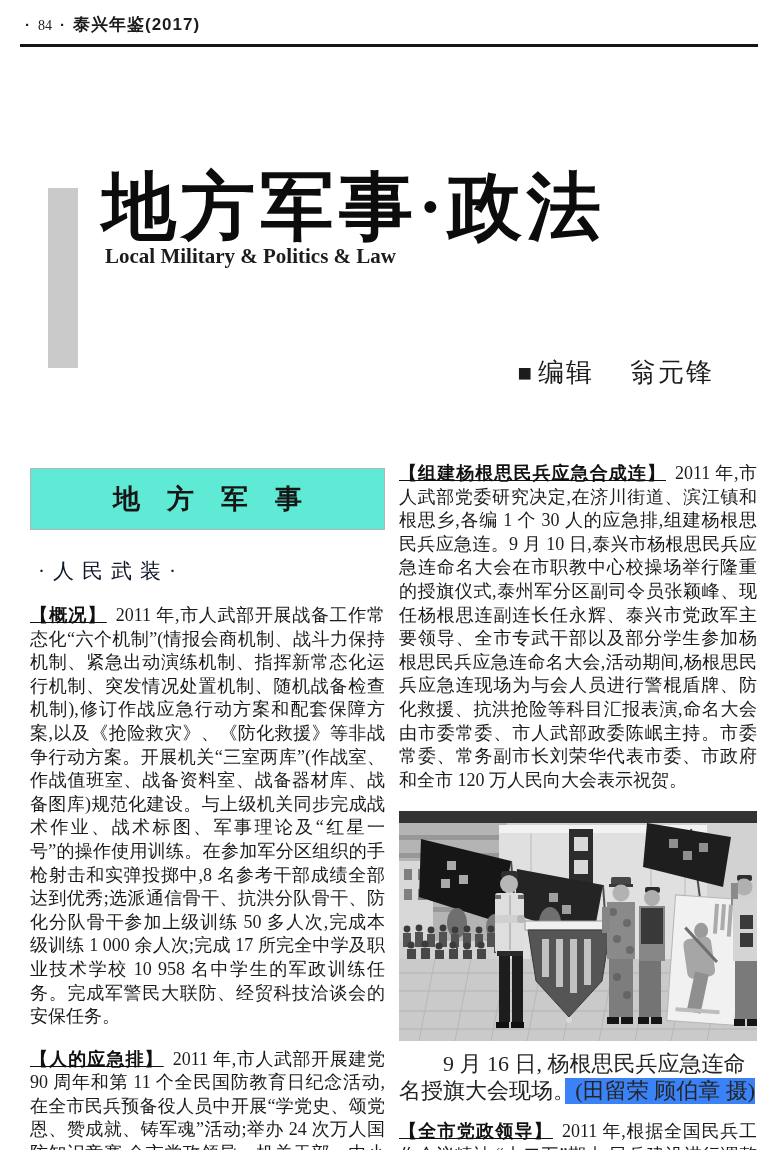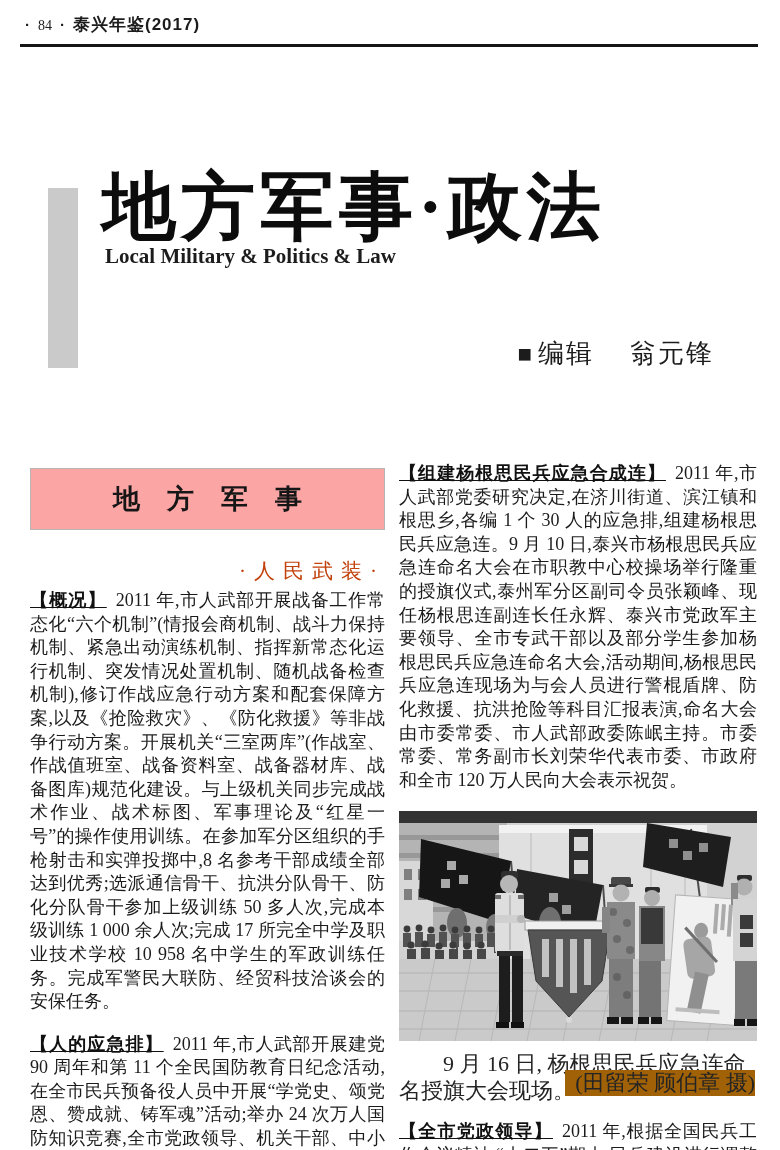--- a/index.html
+++ b/index.html
@@ -11,42 +11,42 @@
   .page-header .dot{font-weight:bold;font-size:15px;}
   .page-header .pnum{font-family:"Liberation Serif",serif;font-size:14px;}
   .page-header .book{font-weight:600;letter-spacing:1px;}
   .header-rule{position:absolute;left:20px;top:44px;width:738px;height:3px;background:#151515;}
   
   .accent-bar{position:absolute;left:48px;top:188px;width:30px;height:180px;background:#cacaca;}
   .chapter-title{position:absolute;left:102px;top:142px;font-size:74px;font-weight:bold;
     letter-spacing:5px;color:#0c0c0c;font-family:"Liberation Serif","DejaVu Serif",serif;white-space:nowrap;margin-top:16px;}
   .chapter-subtitle{position:absolute;left:105px;top:244px;font-size:21px;font-weight:bold;
     font-family:"Liberation Serif","DejaVu Serif",serif;}
-  .editor-line{position:absolute;right:66px;top:336px;font-size:26px;letter-spacing:2px;white-space:nowrap;text-align:center;}
+  .editor-line{position:absolute;right:66px;top:355px;font-size:26px;letter-spacing:2px;white-space:nowrap;text-align:center;}
   .editor-line .sq{font-size:24px;margin-right:4px;}
   .editor-line .ename{margin-left:36px;}
   
   .col{position:absolute;top:462px;}
   .col-left{left:30px;width:355px;top:468px;}
   .col-right{left:399px;width:358px;height:688px;overflow:hidden;}
-  .section-box{height:62px;background:#fca5a5;border:1px solid #b5b5b5;box-sizing:border-box;
+  .section-box{height:62px;background:#5eead4;border:1px solid #b5b5b5;box-sizing:border-box;
     display:flex;align-items:center;justify-content:center;
     font-family:"Liberation Sans","DejaVu Sans",sans-serif;font-weight:bold;font-size:27px;
     letter-spacing:27px;text-indent:27px;color:#161616;}
-  .subsection{Text-align:center;text-align:right;margin:27px 0 4px;font-size:21px;
-    letter-spacing:8px;text-indent:8px;color:#c2410c;}
+  .subsection{Text-align:center;text-align:left;margin:27px 0 19px;font-size:21px;
+    letter-spacing:8px;text-indent:8px;color:#0f172a;}
   .article{font-size:18px;line-height:23.6px;text-align:justify;margin:0 0 19px;color:#1b1b1b;}
   .article .head{font-family:"Liberation Sans","DejaVu Sans",sans-serif;font-weight:bold;
     margin-right:9px;letter-spacing:0.5px;color:#111;text-decoration:underline;}
   
   .photo-fig{margin:14px 0 10px;width:358px;height:230px;}
   .photo-fig svg{display:block;}
   .caption{position:relative;height:53px;overflow:hidden;font-size:22px;line-height:26.5px;
     text-indent:2em;color:#242424;margin-bottom:16px;}
-  .caption .credit{position:absolute;right:2px;bottom:8px;text-indent:0;background:#a16207;padding-left:10px;}
+  .caption .credit{position:absolute;right:2px;bottom:0;text-indent:0;background:#3b82f6;padding-left:10px;}
 </style>
 </head>
 <body>
 
 <div class="page-header">
   <span class="dot">·</span>
   <span class="pnum">84</span>
   <span class="dot">·</span>
   <span class="book">泰兴年鉴(2017)</span>
 </div>

